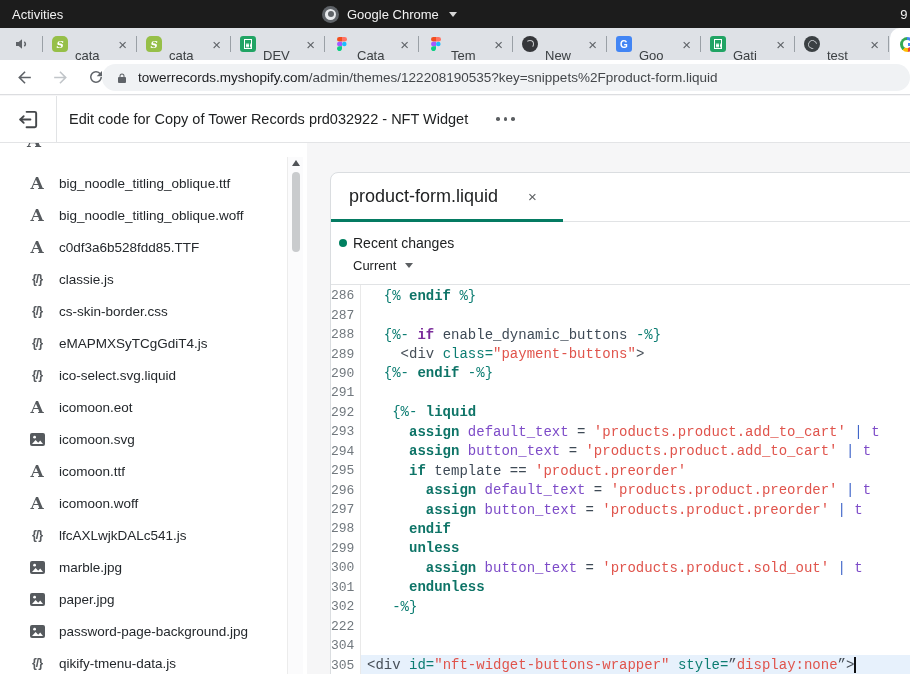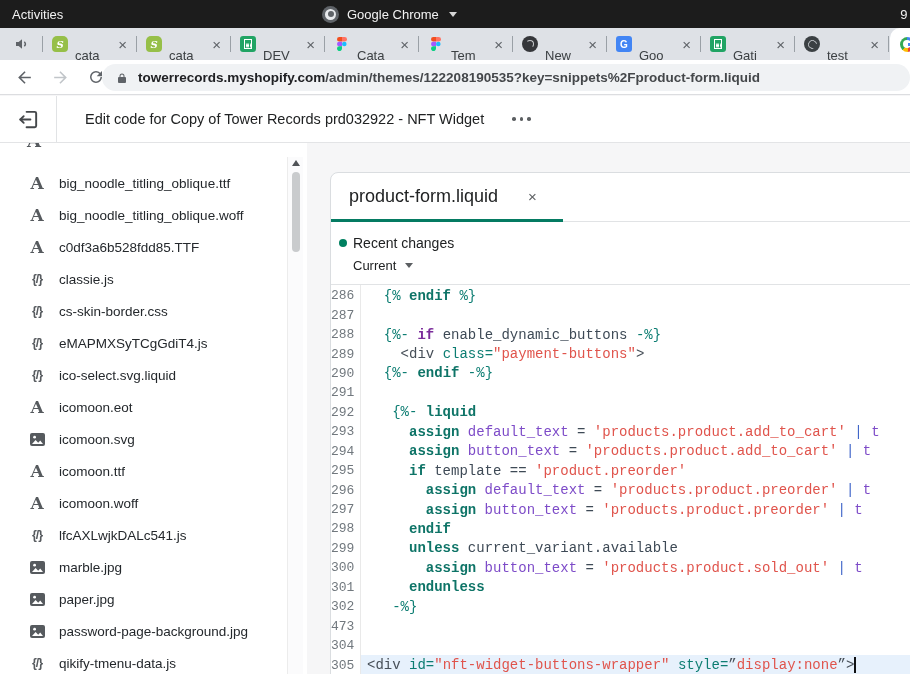--- a/index.html
+++ b/index.html
@@ -33,30 +33,30 @@
   .fav-globe { background:#3b4043; border-radius:50%; }
   .fav-globe .merid { width:9px; height:9px; border-radius:50%; border:1.2px solid #bfc3c7; border-right-color:transparent; transform:rotate(35deg); }
   .fav-google { background:transparent; }
   .g-ring { width:15px; height:15px; border-radius:50%; background:conic-gradient(#4285f4 0 25%, #ea4335 25% 50%, #fbbc05 50% 62%, #34a853 62% 100%); position:relative; }
   .g-ring::after { content:""; position:absolute; inset:3.5px; background:#fff; border-radius:50%; }
   .g-ring::before { content:""; position:absolute; right:0; top:6px; width:7px; height:3px; background:#4285f4; z-index:2; }
 
   
   .toolbar { position:absolute; top:60px; left:0; width:910px; height:35px; background:#fff; border-bottom:1px solid #dcdde0; display:flex; align-items:center; }
   .nav-ic { width:24px; height:24px; margin-left:12px; flex:none; display:flex; align-items:center; justify-content:center; }
-  .omnibox { position:absolute; left:102px; right:0px; top:4px; height:27px; background:#f0f2f4; border-radius:14px; display:flex; align-items:center; padding-left:14px; overflow:hidden;font-weight:bold; }
+  .omnibox { position:absolute; left:102px; right:0px; top:4px; height:27px; background:#f0f2f4; border-radius:14px; display:flex; align-items:center; padding-left:14px; overflow:hidden; }
   .omnibox .lock { margin-right:10px; flex:none; display:flex; }
   .url { font-size:13.5px; white-space:nowrap; }
   .url .domain { color:#202124; }
   .url .path { color:#44474a; }
 
   
   .admin-header { position:absolute; top:96px; left:0; width:910px; height:47px; background:#fff; border-bottom:1px solid #e3e4e6; display:flex; align-items:center; }
   .exit-btn { width:57px; height:100%; display:flex; align-items:center; justify-content:center; border-right:1px solid #e1e3e5; flex:none; }
-  .admin-title { margin-left:28px; font-size:14.5px; color:#202223; }
+  .admin-title { margin-left:12px; font-size:14.5px; color:#202223; }
   .more-dots { display:flex; gap:4px; margin-left:28px; }
   .more-dots i { width:3.5px; height:3.5px; border-radius:50%; background:#5c5f62; }
 
   
   .content { position:absolute; top:143px; left:0; width:910px; bottom:0; background:#f6f6f7; }
 
   
   .sidebar { position:absolute; left:0; top:0; width:307px; bottom:0; background:#fff; overflow:hidden; }
   .partial-icon { position:absolute; top:-13px; left:27px; font-family:"DejaVu Serif",serif; font-weight:bold; font-size:18px; color:#565a5e; }
   .file-list { margin-top:24px; }
@@ -382,24 +382,24 @@
           <div class="cline"><span class="ln">289</span><span class="lc"><span class="tok-html">    &lt;div </span><span class="tok-attr">class=</span><span class="tok-str">"payment-buttons"</span><span class="tok-html">&gt;</span></span></div>
           <div class="cline"><span class="ln">290</span><span class="lc"><span class="tok-tag">  {%- </span><span class="tok-kw">endif</span><span class="tok-tag"> -%}</span></span></div>
           <div class="cline"><span class="ln">291</span><span class="lc"></span></div>
           <div class="cline"><span class="ln">292</span><span class="lc"><span class="tok-tag">   {%- </span><span class="tok-kw">liquid</span></span></div>
           <div class="cline"><span class="ln">293</span><span class="lc"><span class="tok-kw">     assign</span><span class="tok-var"> default_text</span><span class="tok-op"> = </span><span class="tok-str">'products.product.add_to_cart'</span><span class="tok-pipe"> | </span><span class="tok-var">t</span></span></div>
           <div class="cline"><span class="ln">294</span><span class="lc"><span class="tok-kw">     assign</span><span class="tok-var"> button_text</span><span class="tok-op"> = </span><span class="tok-str">'products.product.add_to_cart'</span><span class="tok-pipe"> | </span><span class="tok-var">t</span></span></div>
           <div class="cline"><span class="ln">295</span><span class="lc"><span class="tok-kw">     if</span><span class="tok-id"> template</span><span class="tok-op"> == </span><span class="tok-str">'product.preorder'</span></span></div>
           <div class="cline"><span class="ln">296</span><span class="lc"><span class="tok-kw">       assign</span><span class="tok-var"> default_text</span><span class="tok-op"> = </span><span class="tok-str">'products.product.preorder'</span><span class="tok-pipe"> | </span><span class="tok-var">t</span></span></div>
           <div class="cline"><span class="ln">297</span><span class="lc"><span class="tok-kw">       assign</span><span class="tok-var"> button_text</span><span class="tok-op"> = </span><span class="tok-str">'products.product.preorder'</span><span class="tok-pipe"> | </span><span class="tok-var">t</span></span></div>
           <div class="cline"><span class="ln">298</span><span class="lc"><span class="tok-kw">     endif</span></span></div>
-          <div class="cline"><span class="ln">299</span><span class="lc"><span class="tok-kw">     unless</span><span class="tok-id"> current_variant.available</span></span></div>
+          <div class="cline"><span class="ln">299</span><span class="lc"><span class="tok-kw">     unless</span></span></div>
           <div class="cline"><span class="ln">300</span><span class="lc"><span class="tok-kw">       assign</span><span class="tok-var"> button_text</span><span class="tok-op"> = </span><span class="tok-str">'products.product.sold_out'</span><span class="tok-pipe"> | </span><span class="tok-var">t</span></span></div>
           <div class="cline"><span class="ln">301</span><span class="lc"><span class="tok-kw">     endunless</span></span></div>
           <div class="cline"><span class="ln">302</span><span class="lc"><span class="tok-tag">   -%}</span></span></div>
-          <div class="cline"><span class="ln">473</span><span class="lc"></span></div>
+          <div class="cline"><span class="ln">222</span><span class="lc"></span></div>
           <div class="cline"><span class="ln">304</span><span class="lc"></span></div>
           <div class="cline active"><span class="ln">305</span><span class="lc"><span class="tok-html">&lt;div </span><span class="tok-attr">id=</span><span class="tok-str">"nft-widget-buttons-wrapper"</span><span class="tok-html"> </span><span class="tok-attr">style=</span><span class="tok-html">”</span><span class="tok-str">display:none</span><span class="tok-html">”&gt;</span><span class="caret-bar"></span></span></div>
         </div>
     </div>
   </div>
 
 </div>
 
 </body></html>

